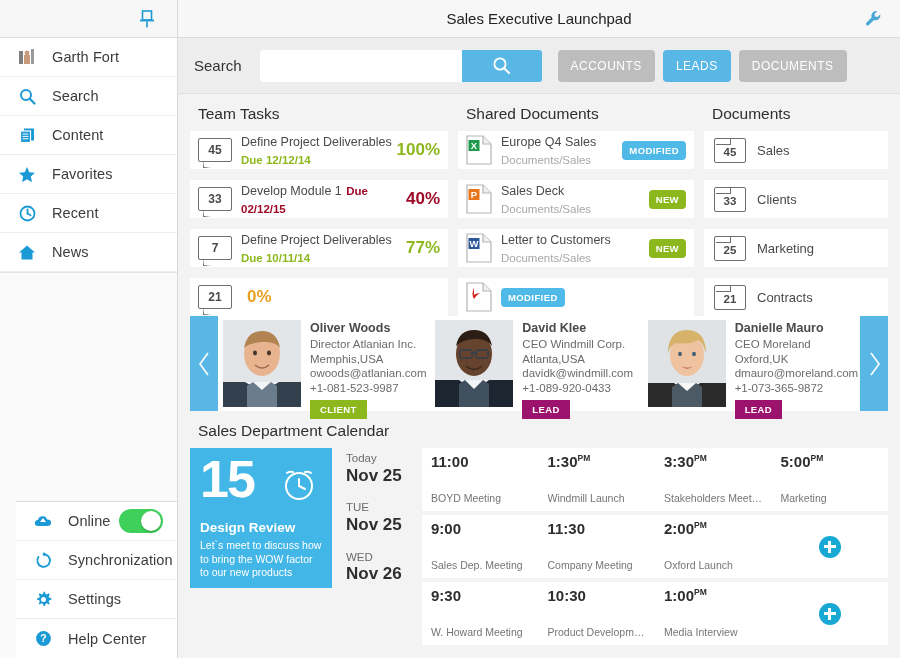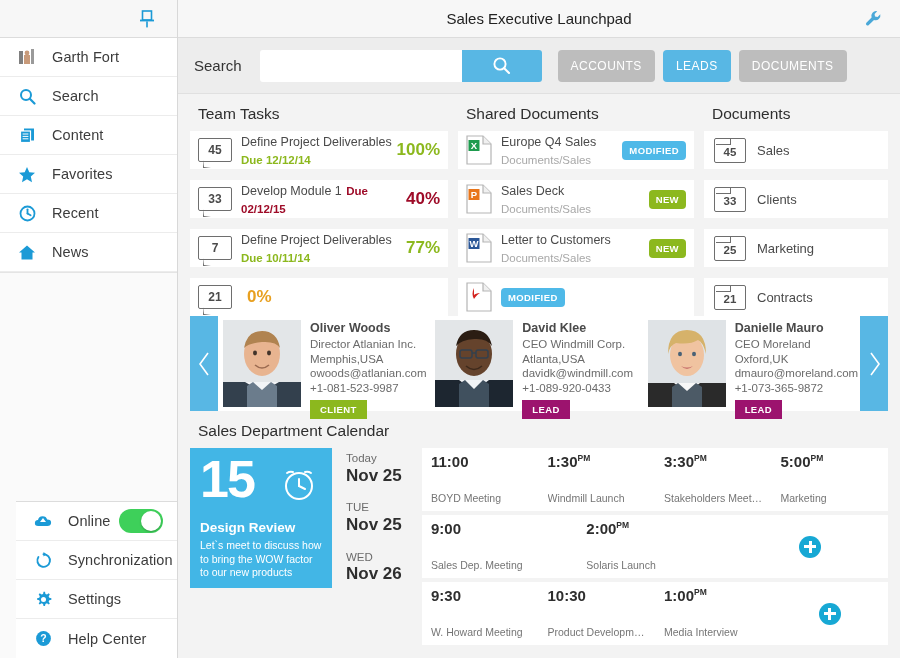--- a/index.html
+++ b/index.html
@@ -571,22 +571,26 @@
               <span class="ctime"><b>5:00</b><sup>PM</sup></span>
               <span class="cdesc">Marketing</span>
             </div>
           </div>
           <div class="grow">
             <div class="cell">
               <span class="ctime"><b>9:00</b><sup></sup></span>
               <span class="cdesc">Sales Dep. Meeting</span>
             </div>
             <div class="cell">
+              <span class="ctime"><b>11:30</b><sup></sup></span>
+              <span class="cdesc">Company Meeting</span>
+            </div>
+            <div class="cell">
               <span class="ctime"><b>2:00</b><sup>PM</sup></span>
-              <span class="cdesc">Solaris Launch</span>
+              <span class="cdesc">Oxford Launch</span>
             </div>
             <div class="cell addcell">
               <span class="plus"></span>
             </div>
           </div>
           <div class="grow">
             <div class="cell">
               <span class="ctime"><b>9:30</b><sup></sup></span>
               <span class="cdesc">W. Howard Meeting</span>
             </div>

